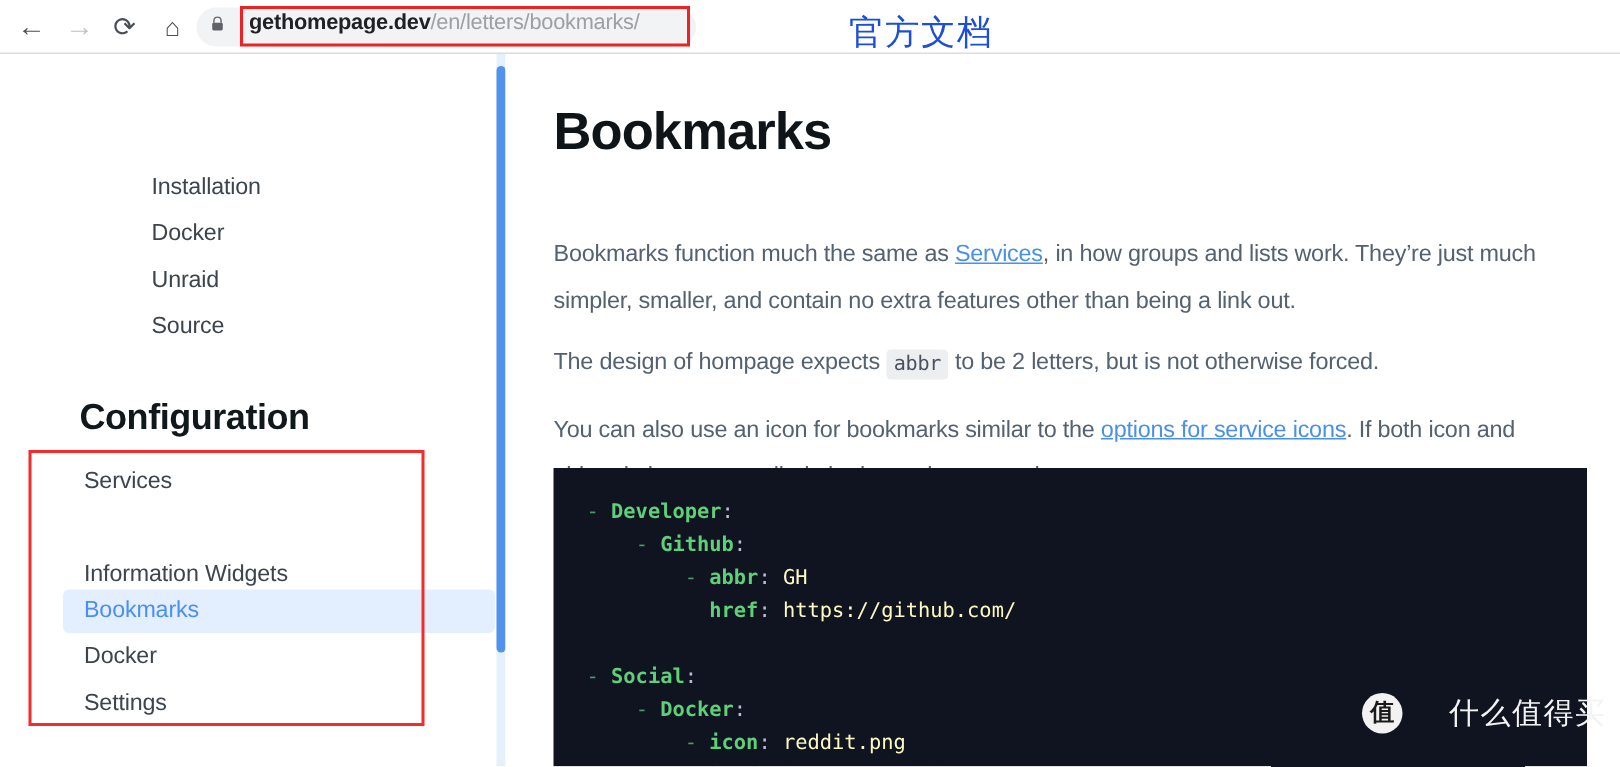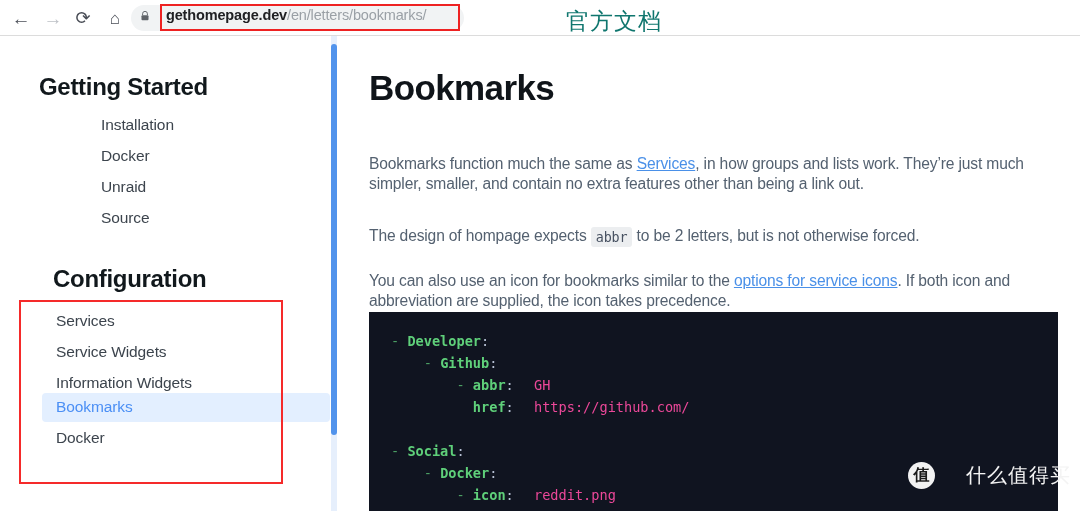--- a/index.html
+++ b/index.html
@@ -47,21 +47,21 @@
   #url-text .domain { color:#202124; font-weight:700; }
 
   #url-annotation-box {
     position:absolute; left:160px; top:4px; width:300px; height:27px;
     border:2px solid #ee2222; box-sizing:border-box;
     pointer-events:none;
   }
 
   #cn-annotation {
     position:absolute; left:566px; top:6px;
-    font-size:23px; color:#0f766e; letter-spacing:1px;
+    font-size:23px; color:#1d4ed8; letter-spacing:1px;
     font-family:"DejaVu Sans", sans-serif;
     white-space:nowrap;
   }
 
   
   #sidebar {
     position:absolute; left:0; top:36px; width:332px; height:475px;
     background:#ffffff; overflow:hidden;
   }
   .side-heading {
@@ -109,21 +109,21 @@
     position:absolute; left:337px; top:36px; width:743px; height:475px;
     background:#ffffff; overflow:hidden;
   }
   #page-title {
     position:absolute; left:32px; top:32px;
     font-size:35px; font-weight:700; color:#0f1419;
     letter-spacing:-0.6px;
   }
   .para {
     position:absolute; left:32px; width:700px;
-    font-size:15.6px; line-height:20px; color:#546170;
+    font-size:15.6px; line-height:31px; color:#546170;
     letter-spacing:-0.15px;
   }
   #para-1 { top:118px; }
   #para-2 { top:190px; }
   #para-3 { top:235px; }
   .doclink { color:#4a90e8; text-decoration:underline; }
   code.inline {
     background:#eceef0; color:#475161;
     font-family:"DejaVu Sans Mono", monospace;
     font-size:13.4px; padding:2.5px 5px; border-radius:3px;
@@ -140,21 +140,21 @@
   #code-block pre {
     margin:0;
     font-family:"DejaVu Sans Mono", monospace;
     font-size:13.6px;
     line-height:22px;
     color:#c9d1e4;
     white-space:pre;
   }
   .tok-key  { color:#5fd07a;font-weight:bold; }
   .tok-dash { color:#4b9e63; }
-  .tok-val  { color:#ec4899;margin-left:12px; }
+  .tok-val  { color:#fef9c3; }
   .tok-punct{ color:#b7c0d4; }
 
   
   #watermark {
     position:absolute; left:908px; top:462px;
     display:flex; align-items:center; gap:7px;
     pointer-events:none;
   }
   #wm-badge {
     width:27px; height:27px; border-radius:50%;
@@ -191,43 +191,42 @@
       <span class="domain">gethomepage.dev</span><span class="path">/en/letters/bookmarks/</span>
     </div>
 
     <div id="url-annotation-box"></div>
 
     <div id="cn-annotation">官方文档</div>
   </div>
 
   <div id="sidebar">
 
-    <div class="side-heading" id="heading-getting-started">Getting Started</div>
 
     <div class="side-link" style="top:80px;">Installation</div>
     <div class="side-link" style="top:111px;">Docker</div>
     <div class="side-link" style="top:142px;">Unraid</div>
     <div class="side-link" style="top:173px;">Source</div>
 
     <div class="side-heading" id="heading-configuration">Configuration</div>
 
     <div class="side-item-row" style="top:271px;">
       <span class="side-link-inner">Services</span>
     </div>
-    <div class="side-item-row" style="top:302px;">
-      <span class="side-link-inner">Service Widgets</span>
-    </div>
     <div class="side-item-row" style="top:333px;">
       <span class="side-link-inner">Information Widgets</span>
     </div>
     <div class="side-item-row active" style="top:357px;">
       <span class="side-link-inner">Bookmarks</span>
     </div>
     <div class="side-item-row" style="top:388px;">
       <span class="side-link-inner">Docker</span>
+    </div>
+    <div class="side-item-row" style="top:419px;">
+      <span class="side-link-inner">Settings</span>
     </div>
   </div>
 
   <div id="sidebar-annotation-box"></div>
 
   <div id="scroll-track"></div>
   <div id="scroll-thumb"></div>
 
   <div id="main">
 

